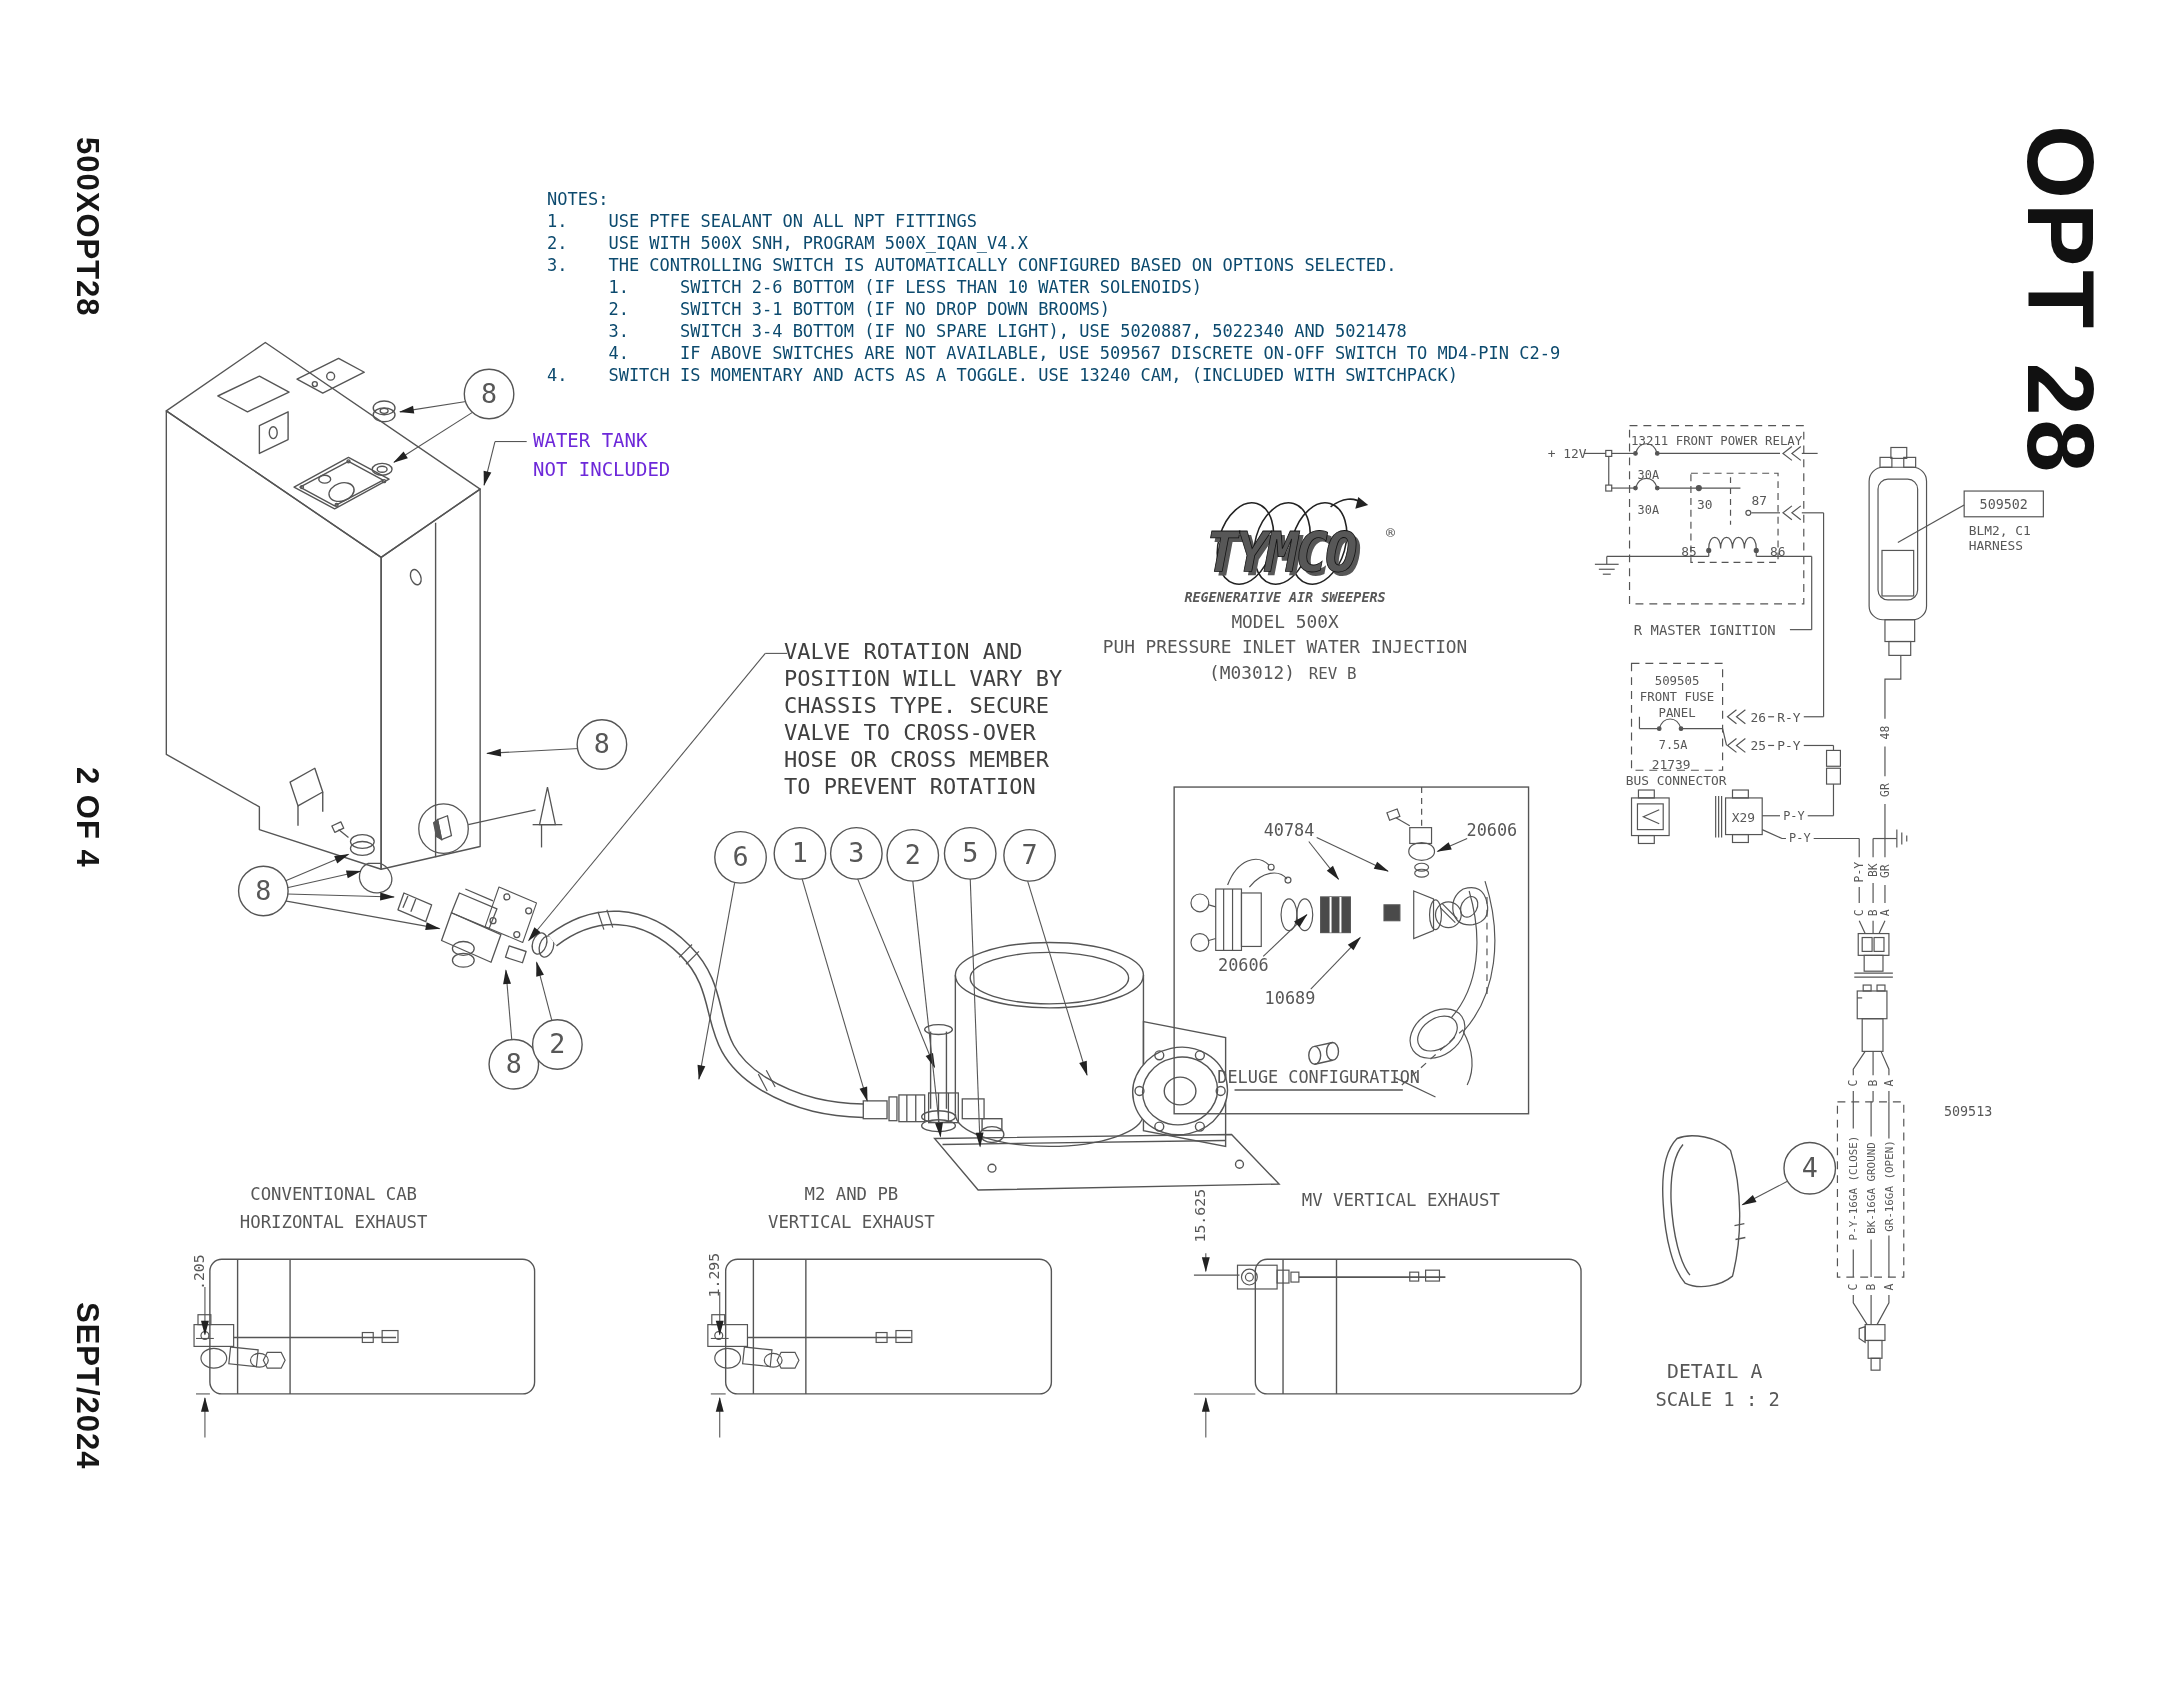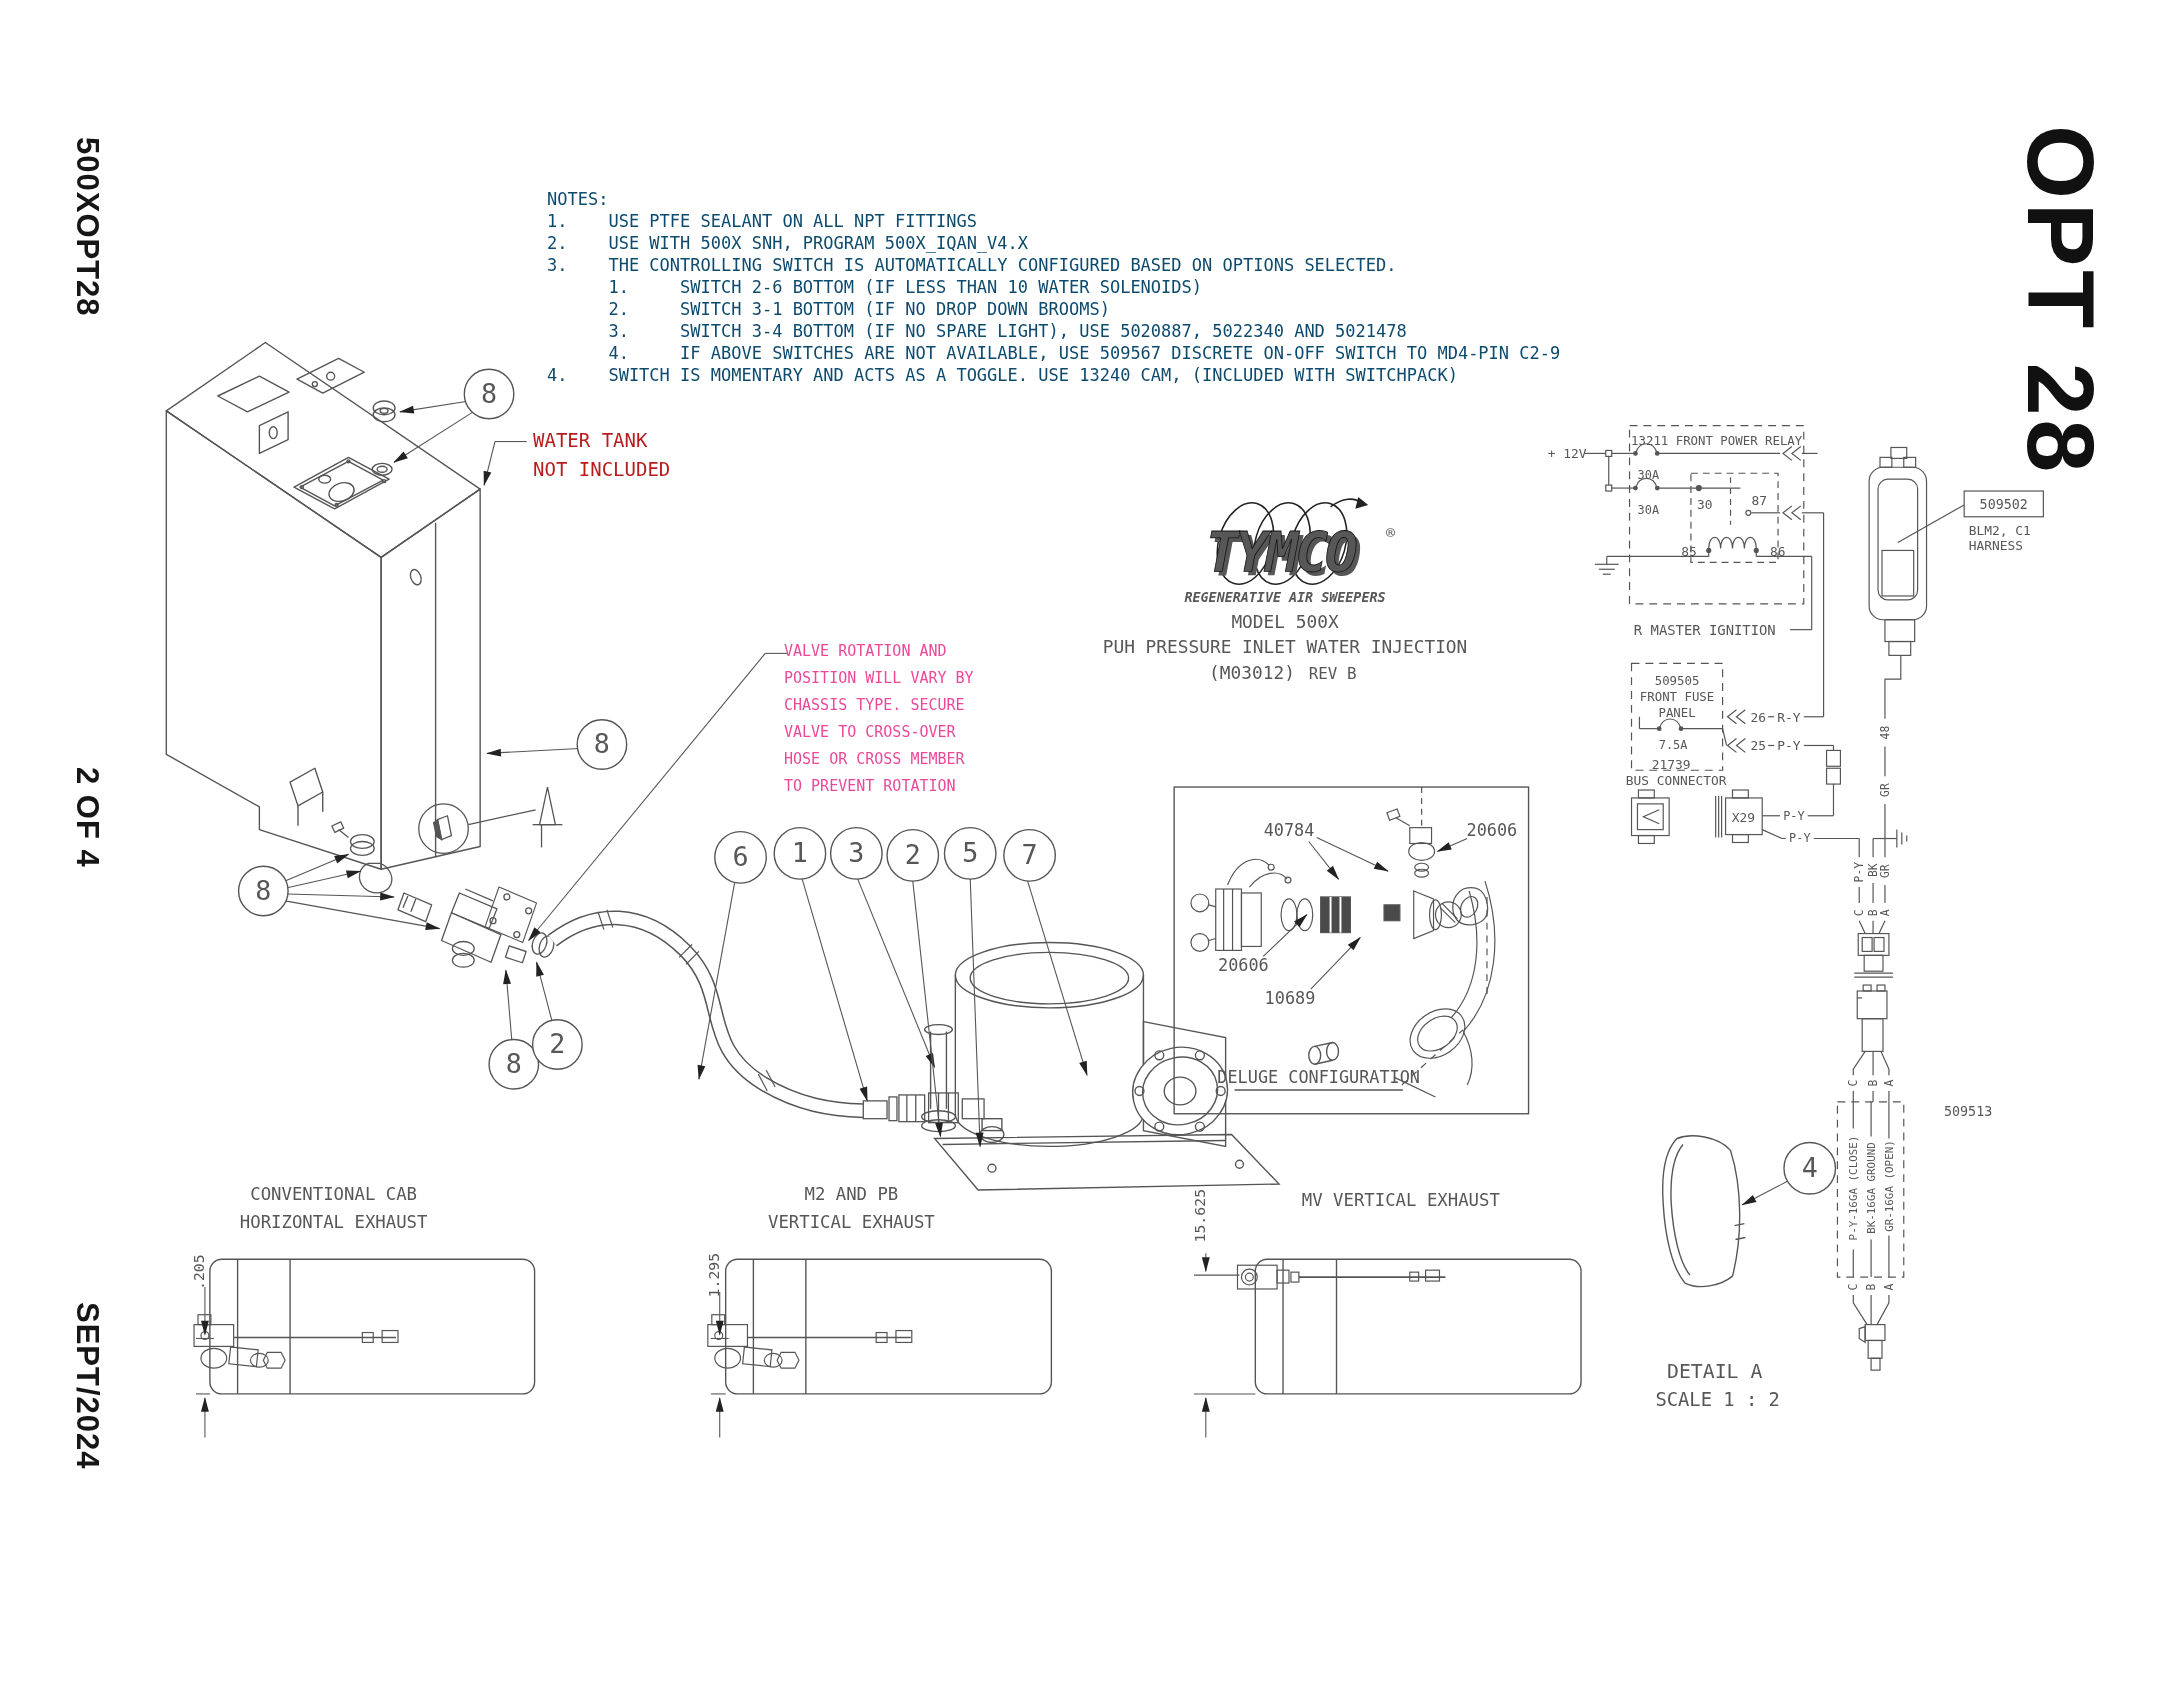--- a/index.html
+++ b/index.html
@@ -6,23 +6,23 @@
   .sheet{position:relative;width:2178px;height:1683px;background:#ffffff;overflow:hidden;
          font-family:"DejaVu Sans Mono",monospace;}
   .vtext{position:absolute;writing-mode:vertical-rl;font-family:"Liberation Sans",sans-serif;
          font-weight:700;color:#161616;}
   .docnum{left:69px;top:137px;font-size:31px;letter-spacing:1px;}
   .pagenum{left:69px;top:767px;font-size:31px;letter-spacing:1px;}
   .datenum{left:69px;top:1302px;font-size:31px;letter-spacing:1px;}
   .optbig{left:2006px;top:125px;font-size:95px;font-weight:800;letter-spacing:4px;color:#111;}
   .notes{position:absolute;left:547px;top:188px;font-size:17px;line-height:22px;color:#0c4a6e;
          white-space:pre;}
-  .tanklabel{position:absolute;left:533px;top:426px;font-size:19px;line-height:29px;color:#b91c1c;
+  .tanklabel{position:absolute;left:533px;top:426px;font-size:19px;line-height:29px;color:#6d28d9;
          white-space:pre-line;}
-  .valvenote{position:absolute;left:784px;top:638px;font-size:15px;line-height:27px;color:#ec4899;
+  .valvenote{position:absolute;left:784px;top:638px;font-size:22px;line-height:27px;color:#404040;
          white-space:pre-line;}
   svg{position:absolute;left:0;top:0;}
   svg text{font-family:"DejaVu Sans Mono",monospace;fill:#575757;}
 </style>
 </head>
 <body>
 
 <div class="sheet">
 
   <div class="vtext docnum">500XOPT28</div>

